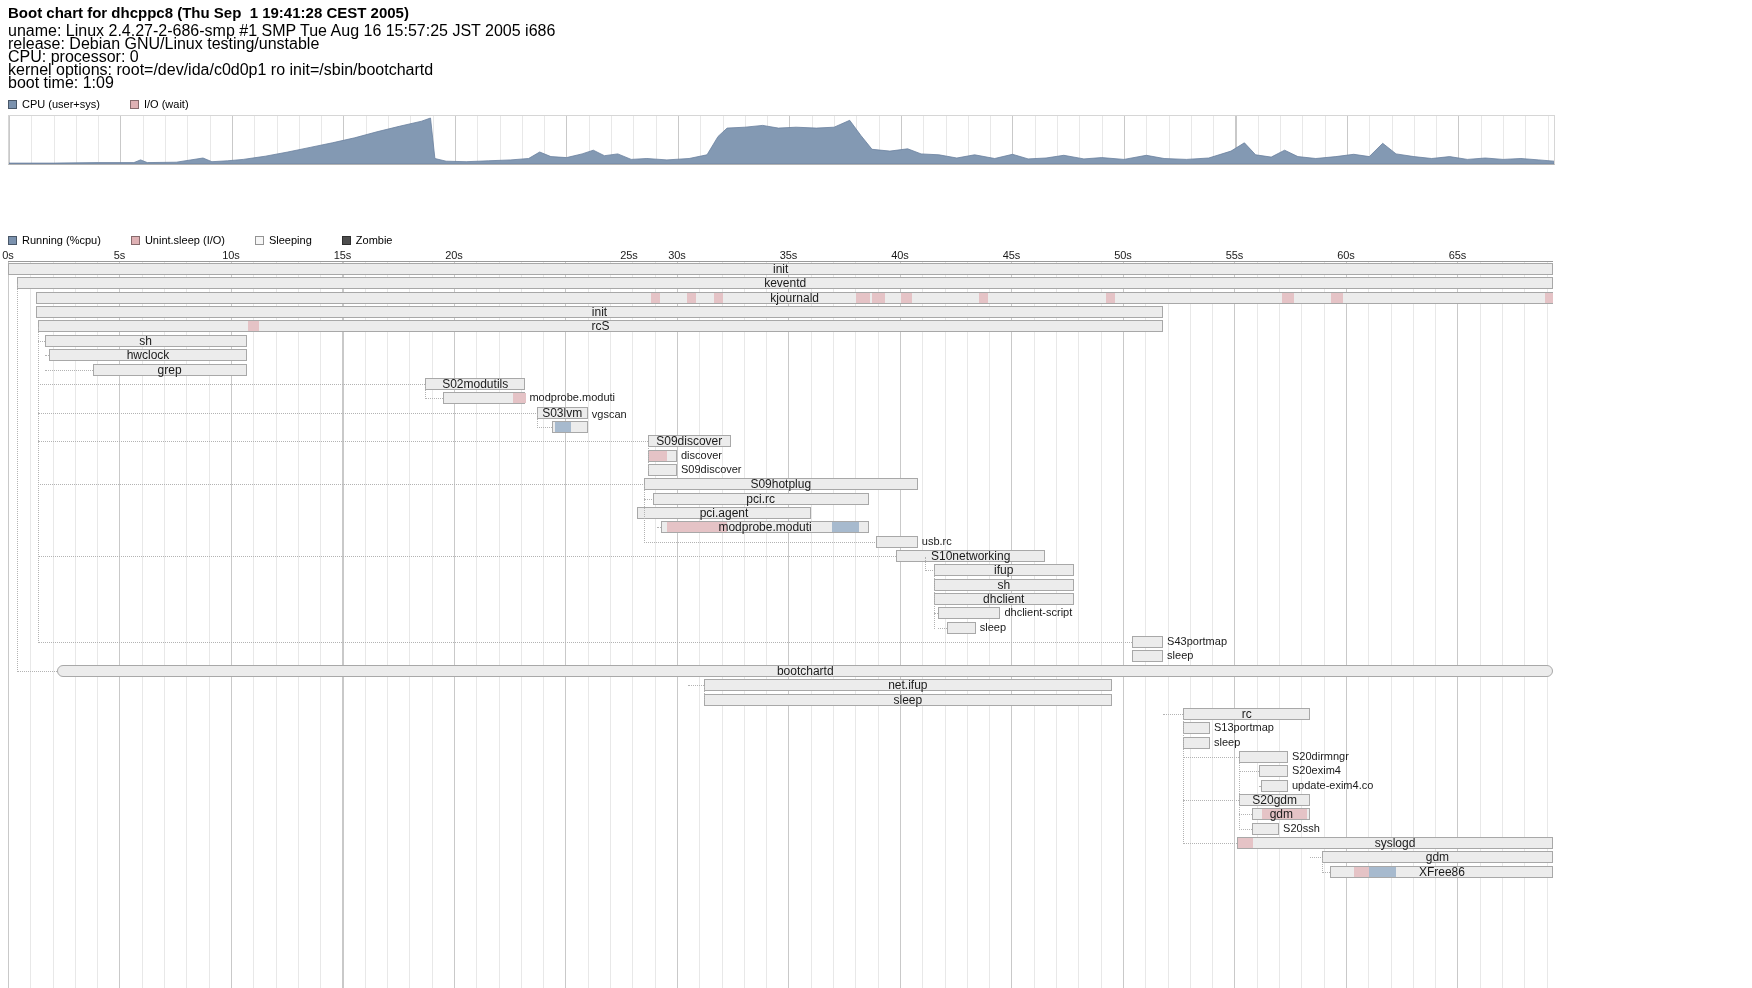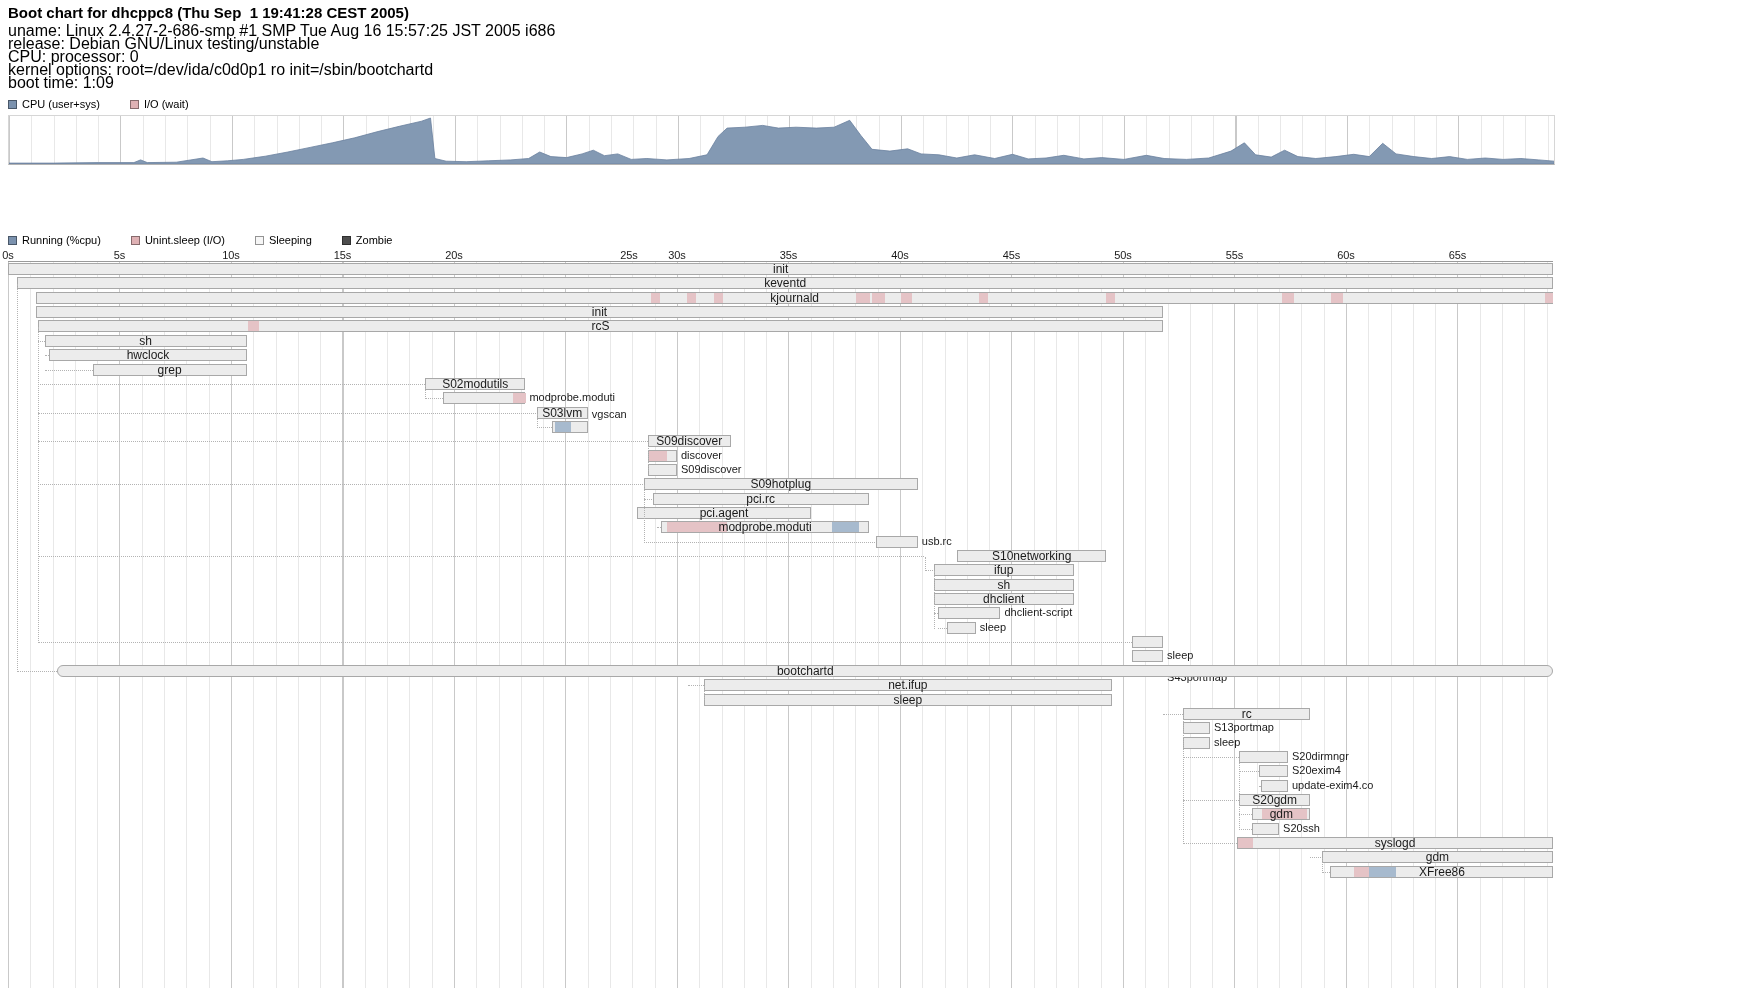--- a/index.html
+++ b/index.html
@@ -178,42 +178,42 @@
       <div class="conn-h" style="left: 648.9px; width: 4.5px; top: 265.3px;"></div>
       <div class="bar" style="left: 653.4px; top: 259.3px; width: 207.4px;">
         <div class="seg" style="left: 4.5px; width: 60.2px; background: rgb(229, 195, 198);"></div>
         <div class="seg" style="left: 169.5px; width: 26.8px; background: rgb(167, 186, 206);"></div>
         <span class="lbl-c">modprobe.moduti</span>
       </div>
       <div class="conn-h" style="left: 635.6px; width: 231.9px; top: 279.6px;"></div>
       <div class="bar" style="left: 867.5px; top: 273.6px; width: 42.4px;"></div>
       <div class="lbl-r" style="left: 913.8px; top: 272.6px;">usb.rc</div>
       <div class="conn-h" style="left: 30.1px; width: 886.4px; top: 294px;"></div>
-      <div class="bar" style="left: 949px; top: 288px; width: 149.4px;">
+      <div class="bar" style="left: 888px; top: 288px; width: 149.4px;">
         <span class="lbl-c">S10networking</span>
       </div>
       <div class="conn-h" style="left: 916.5px; width: 8.9px; top: 308.3px;"></div>
       <div class="bar" style="left: 925.5px; top: 302.3px; width: 140.5px;">
         <span class="lbl-c">ifup</span>
       </div>
       <div class="bar" style="left: 925.5px; top: 316.7px; width: 140.5px;">
         <span class="lbl-c">sh</span>
       </div>
       <div class="bar" style="left: 925.5px; top: 331.1px; width: 140.5px;">
         <span class="lbl-c">dhclient</span>
       </div>
       <div class="conn-h" style="left: 925.5px; width: 4.5px; top: 351.4px;"></div>
       <div class="bar" style="left: 929.9px; top: 345.4px; width: 62.4px;"></div>
       <div class="lbl-r" style="left: 996.4px; top: 344.4px;">dhclient-script</div>
       <div class="conn-h" style="left: 929.9px; width: 8.9px; top: 365.8px;"></div>
       <div class="bar" style="left: 938.8px; top: 359.8px; width: 29px;"></div>
       <div class="lbl-r" style="left: 971.8px; top: 358.8px;">sleep</div>
       <div class="conn-h" style="left: 30.1px; width: 1093.8px; top: 380.1px;"></div>
       <div class="bar" style="left: 1123.9px; top: 374.1px; width: 31.2px;"></div>
-      <div class="lbl-r" style="left: 1159.1px; top: 373.1px; margin-top: 36px;">S43portmap</div>
+      <div class="lbl-r" style="left: 1159.1px; top: 373.1px;">S43portmap</div>
       <div class="bar" style="left: 1123.9px; top: 388.4px; width: 31.2px;"></div>
       <div class="lbl-r" style="left: 1159.1px; top: 387.4px;">sleep</div>
       <div class="conn-h" style="left: 8.9px; width: 40.1px; top: 408.8px;"></div>
       <div class="bar" style="left: 49.1px; top: 402.8px; width: 1496.3px; border-radius: 6px;">
         <span class="lbl-c">bootchartd</span>
       </div>
       <div class="conn-h" style="left: 680.1px; width: 15.6px; top: 423.1px;"></div>
       <div class="bar" style="left: 695.8px; top: 417.1px; width: 408.1px;">
         <span class="lbl-c">net.ifup</span>
       </div>

